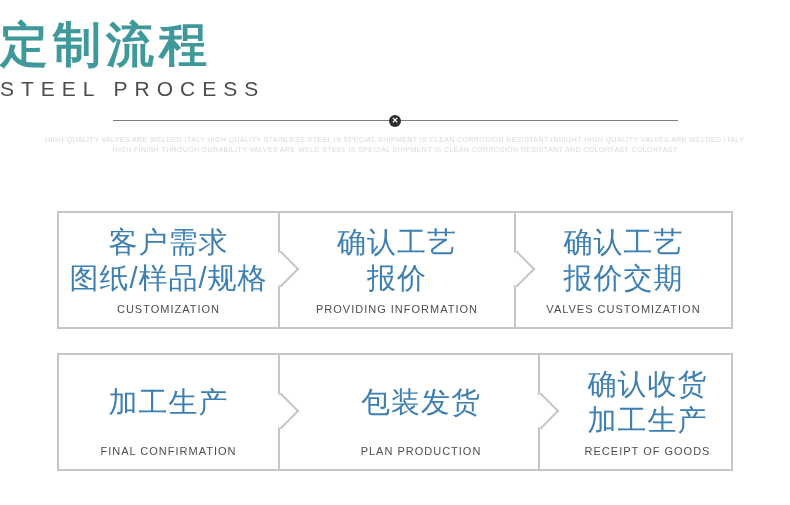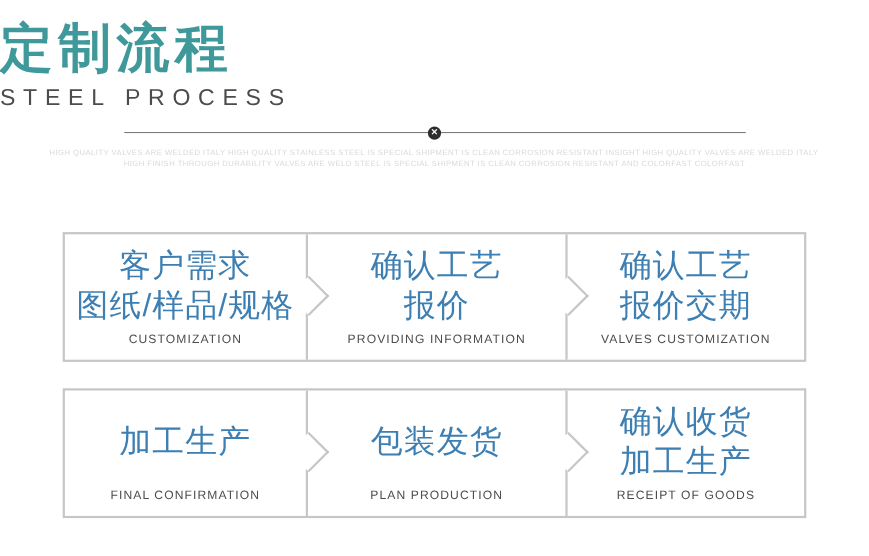--- a/index.html
+++ b/index.html
@@ -70,21 +70,21 @@
   }
 
   
   .process { width: 676px; margin: 56px auto 0 auto; }
   .prow {
     display: flex;
     border: 2px solid #c6c6c6;
     background: #ffffff;
     height: 118px;
   }
-  .prow + .prow { margin-top: 24px; }
+  .prow + .prow { margin-top: 24px; gap: 24px; }
   .cell {
     position: relative;
     display: flex;
     flex-direction: column;
     align-items: center;
     justify-content: center;
     padding-bottom: 20px;
   }
   .cell.c1 { width: 221px; }
   .cell.c2 { width: 236px; }

